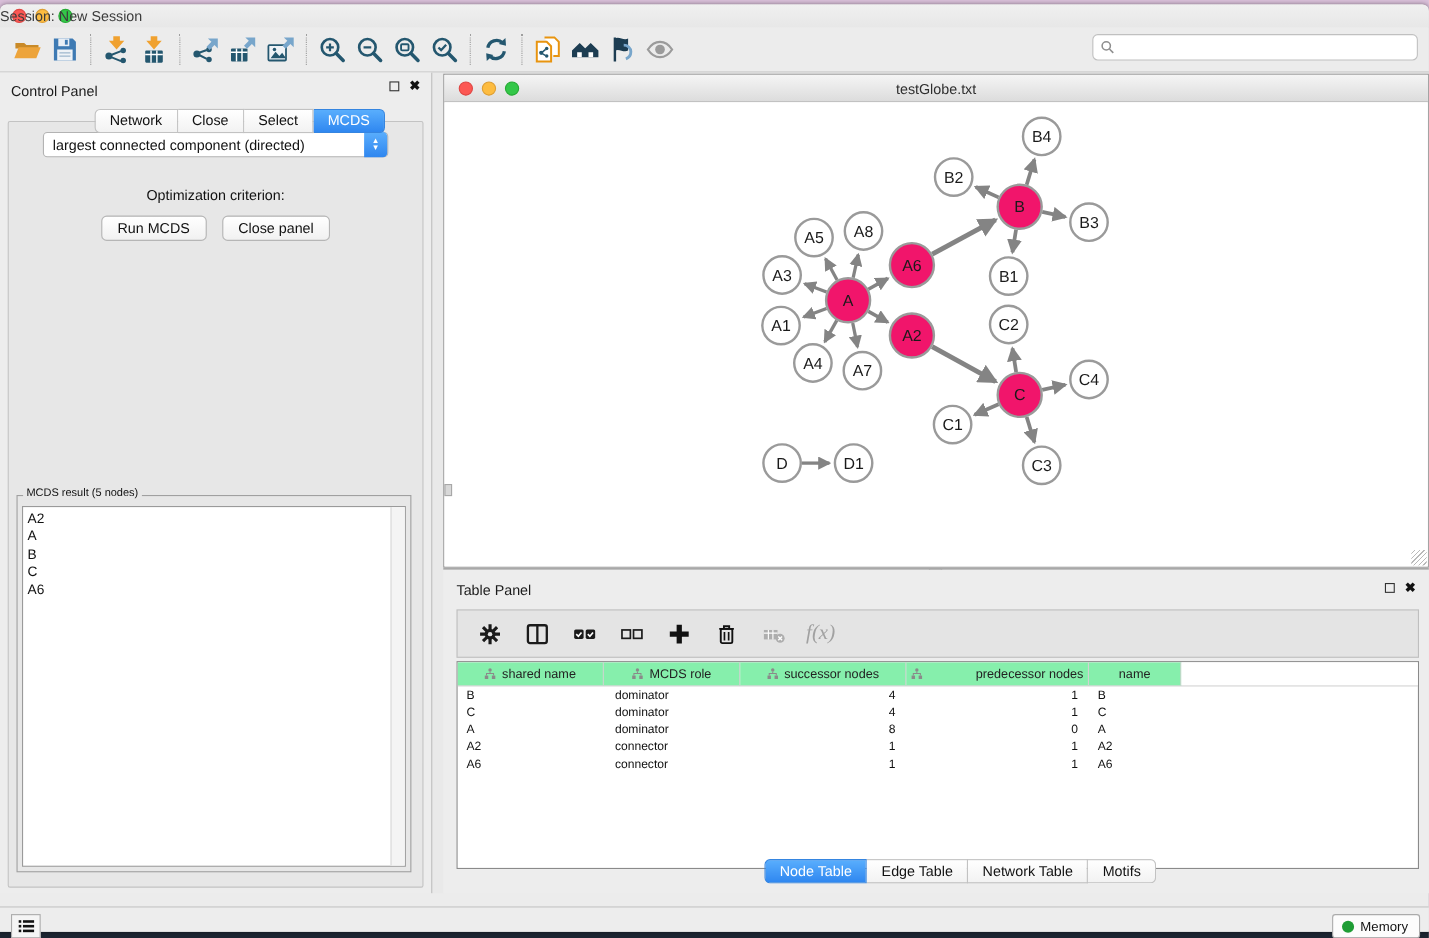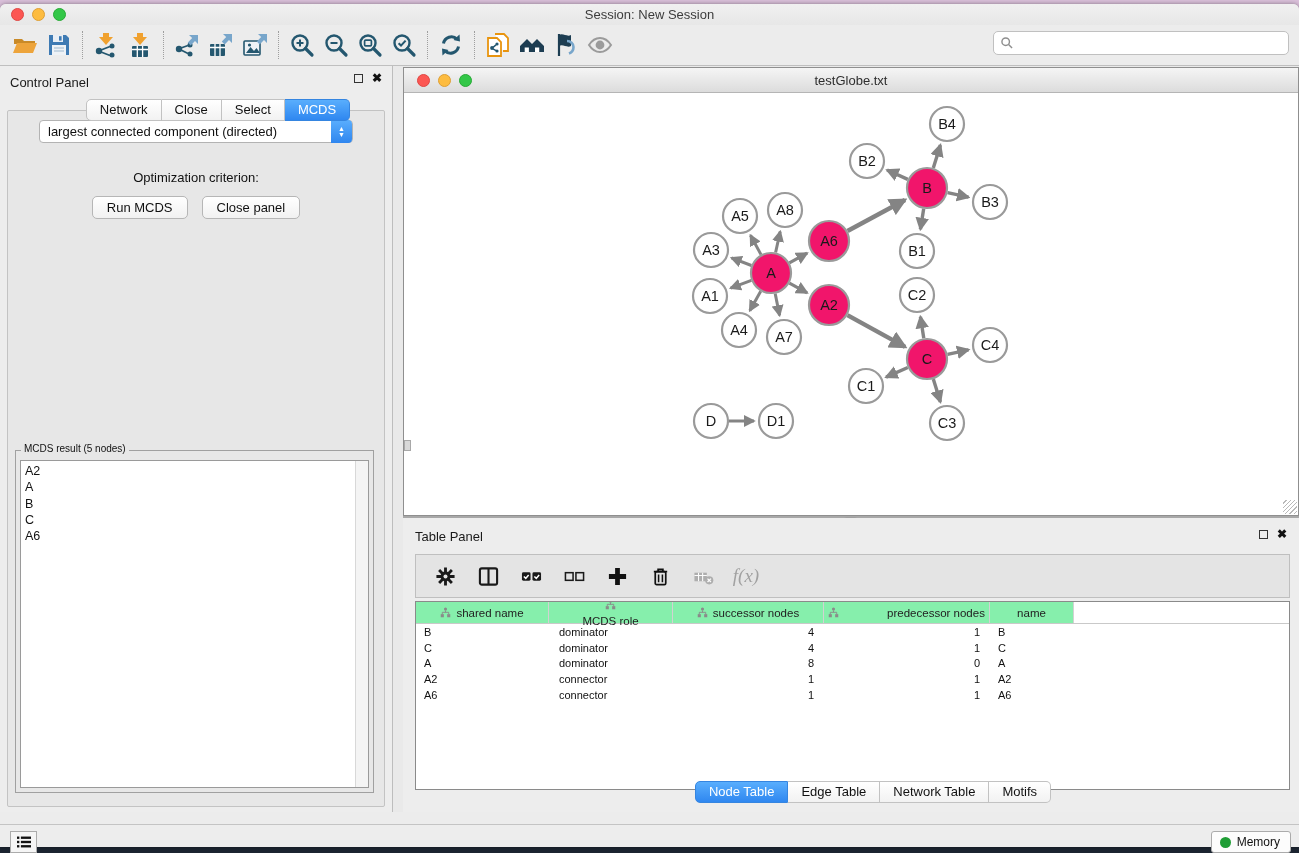--- a/index.html
+++ b/index.html
@@ -10,21 +10,21 @@
   
   #app { position:absolute; left:0; right:0; top:4px; height:843px; background:#ececec; border-radius:6px 6px 0 0; box-shadow:0 0 4px rgba(0,0,0,.4); }
 
   
   .titlebar { position:absolute; top:0; left:0; right:0; height:21px; border-radius:6px 6px 0 0; background:linear-gradient(#f0f0f0,#e7e7e7); }
   .lights { position:absolute; left:11px; top:4px; display:flex; gap:8px; }
   .light { width:13px; height:13px; border-radius:50%; }
   .light.red { background:#fc5753; border:1px solid #df4744; }
   .light.yellow { background:#fdbc40; border:1px solid #de9f34; }
   .light.green { background:#33c748; border:1px solid #27aa35; }
-  .titlebar .title { position:absolute; left:0; right:0; top:3px; text-align:center; font-size:13px; color:#3c3c3c; }
+  .titlebar .title { position:absolute; left:0; right:0; top:3px; font-size:13px; color:#3c3c3c; }
 
   
   .toolbar { position:absolute; top:21px; left:0; right:0; height:41px; background:#ececec; border-bottom:1px solid #bfbfbf; display:flex; align-items:center; padding-left:8px; }
   .tb-btn { width:34px; height:32px; display:flex; align-items:center; justify-content:center; background:none; border:none; cursor:pointer; }
   .tb-btn svg { width:26px; height:26px; }
   .tb-sep { width:1px; height:28px; margin:0 6px; border-left:1px dotted #9e9e9e; }
   .searchbox { position:absolute; right:10px; top:6px; width:296px; height:24px; background:#fff; border:1px solid #c0c0c0; border-radius:5px; display:flex; align-items:center; padding-left:6px; }
   .searchbox svg { width:14px; height:14px; }
   .searchbox input { border:none; outline:none; flex:1; height:20px; font-size:12px; background:transparent; }
 
@@ -507,21 +507,21 @@
               <span style="display: inline-flex;">
                 <svg viewBox="0 0 12 12">
                   <circle cx="6" cy="2.3" r="1.7" fill="#8a8a8a"></circle>
                   <rect x="0.8" y="7.8" width="3.4" height="3.4" fill="#8a8a8a"></rect>
                   <rect x="7.8" y="7.8" width="3.4" height="3.4" fill="#8a8a8a"></rect>
                   <path d="M6 4v1.8M2.5 7.8V5.8h7v2" stroke="#8a8a8a" fill="none"></path>
                 </svg>
               </span>
               <span>shared name</span>
             </div>
-            <div class="th" style="width: 124px; flex-direction: column;">
+            <div class="th" style="width: 124px;">
               <span style="display: inline-flex;">
                 <svg viewBox="0 0 12 12">
                   <circle cx="6" cy="2.3" r="1.7" fill="#8a8a8a"></circle>
                   <rect x="0.8" y="7.8" width="3.4" height="3.4" fill="#8a8a8a"></rect>
                   <rect x="7.8" y="7.8" width="3.4" height="3.4" fill="#8a8a8a"></rect>
                   <path d="M6 4v1.8M2.5 7.8V5.8h7v2" stroke="#8a8a8a" fill="none"></path>
                 </svg>
               </span>
               <span>MCDS role</span>
             </div>

